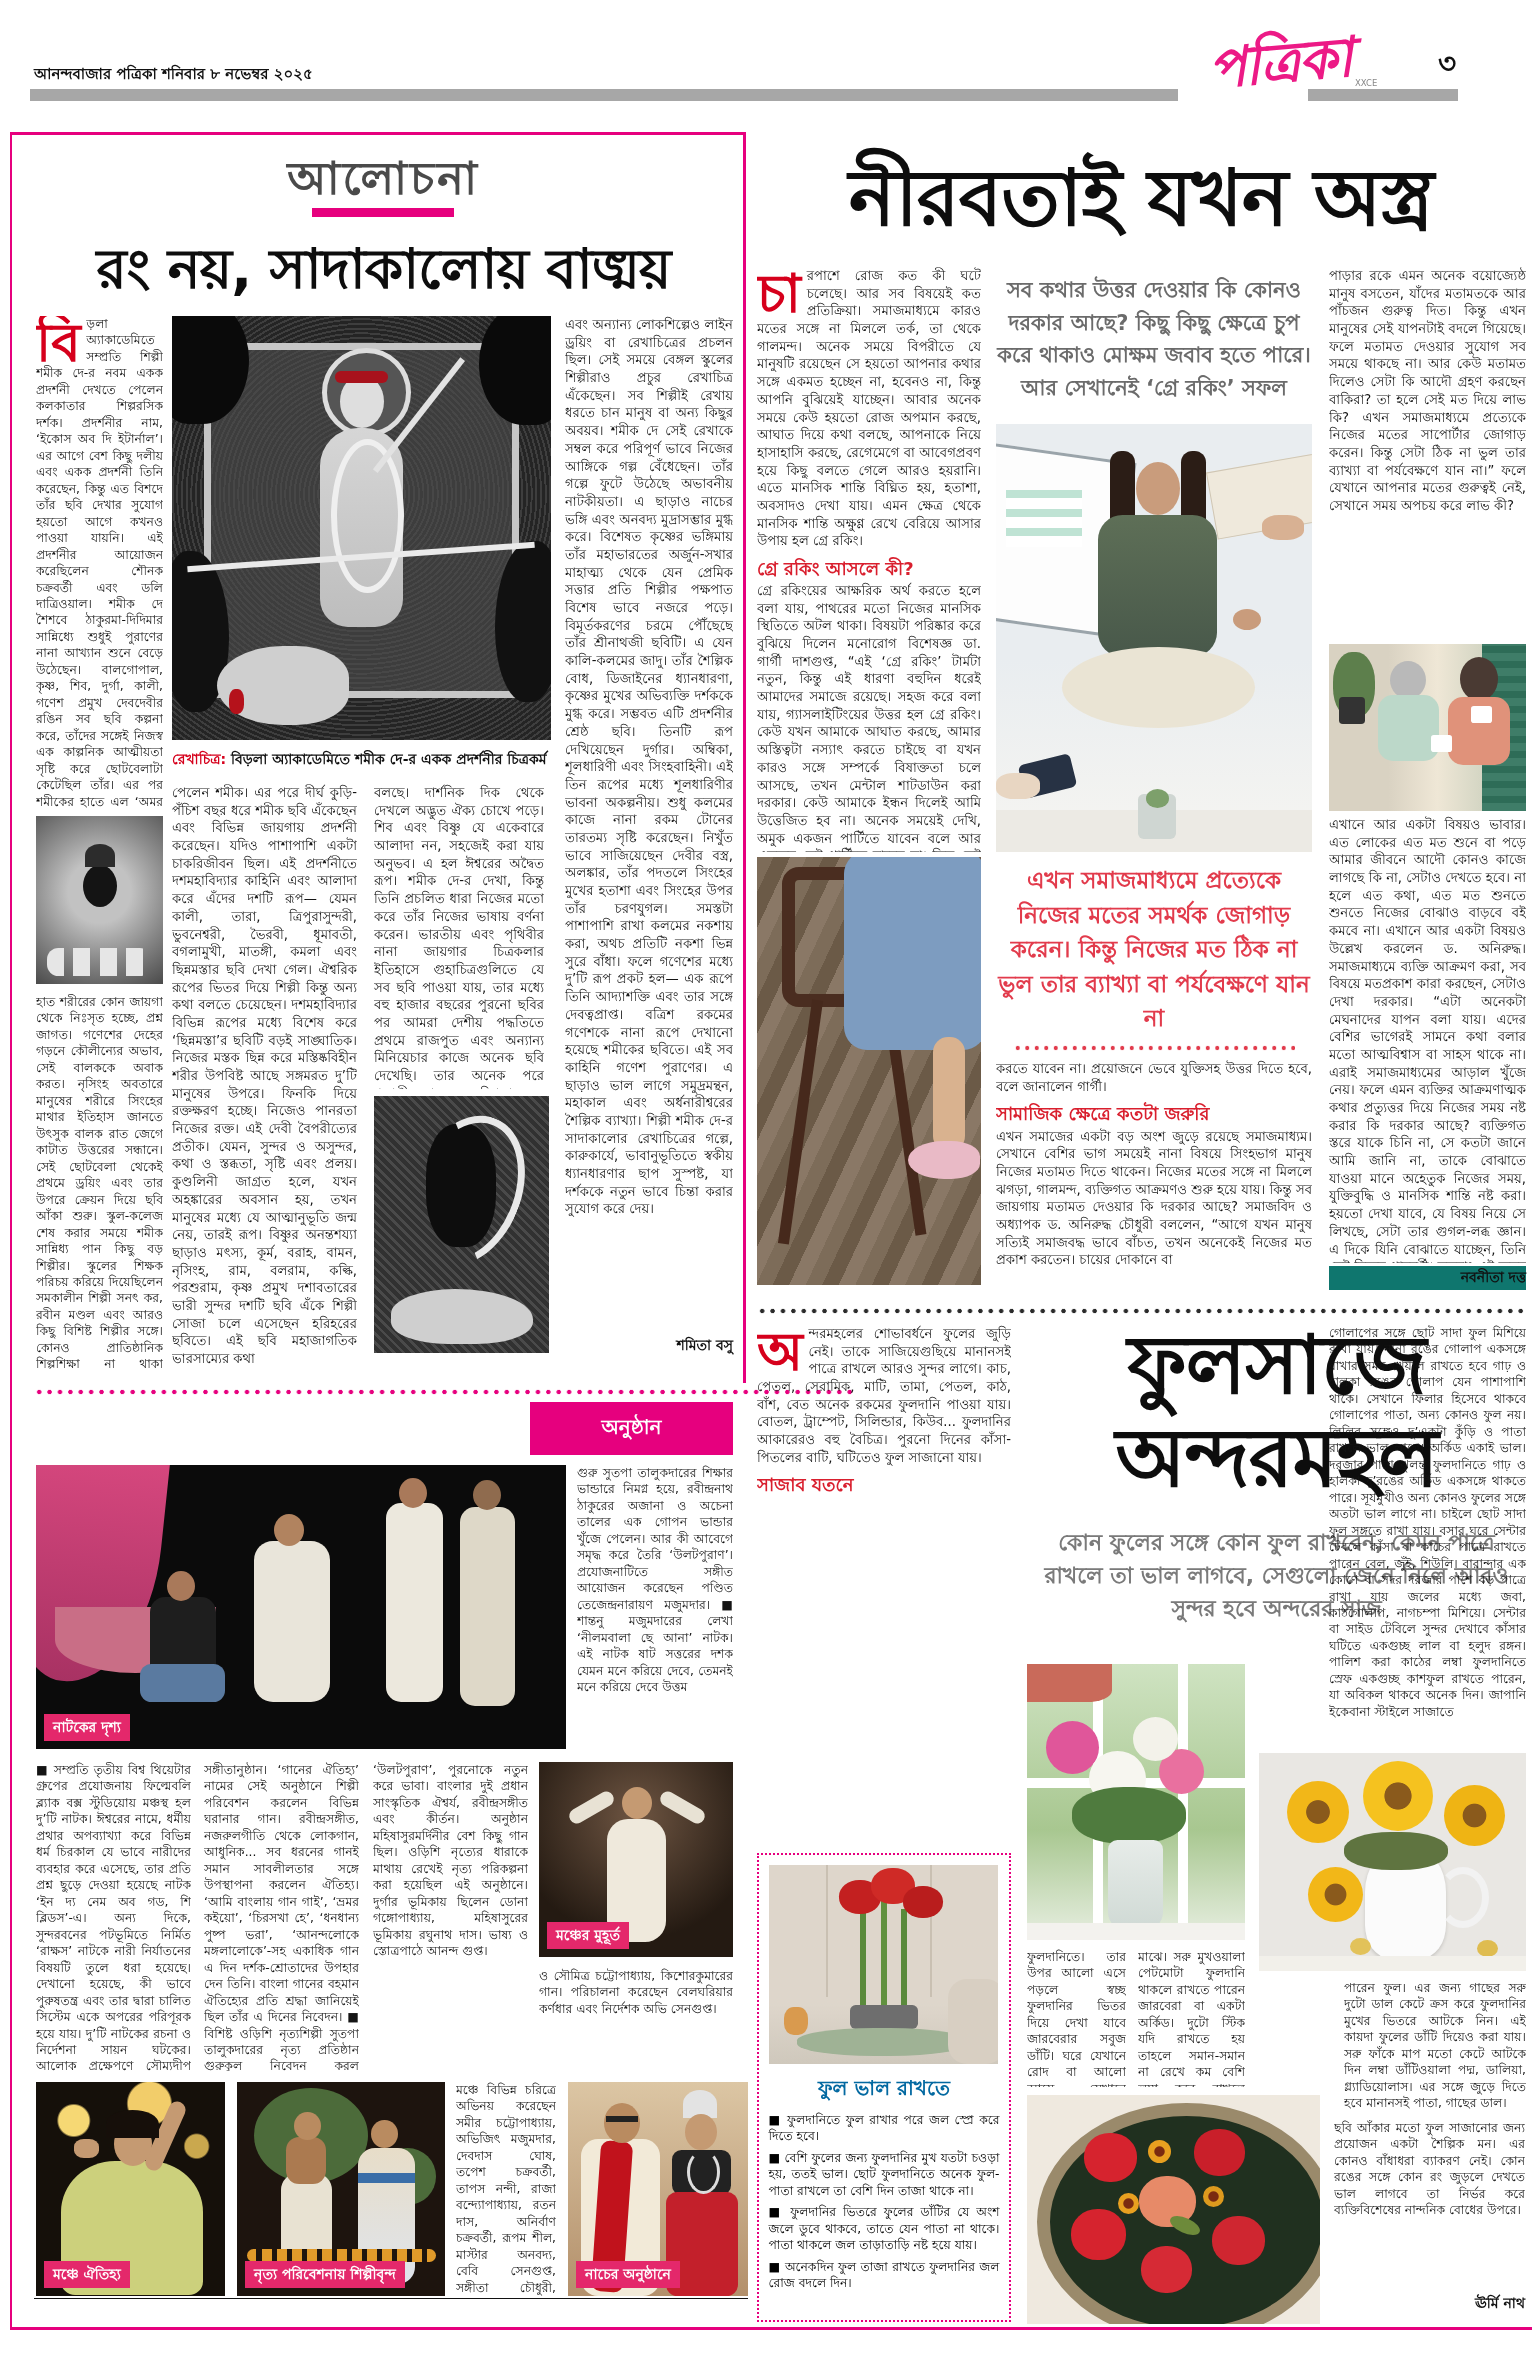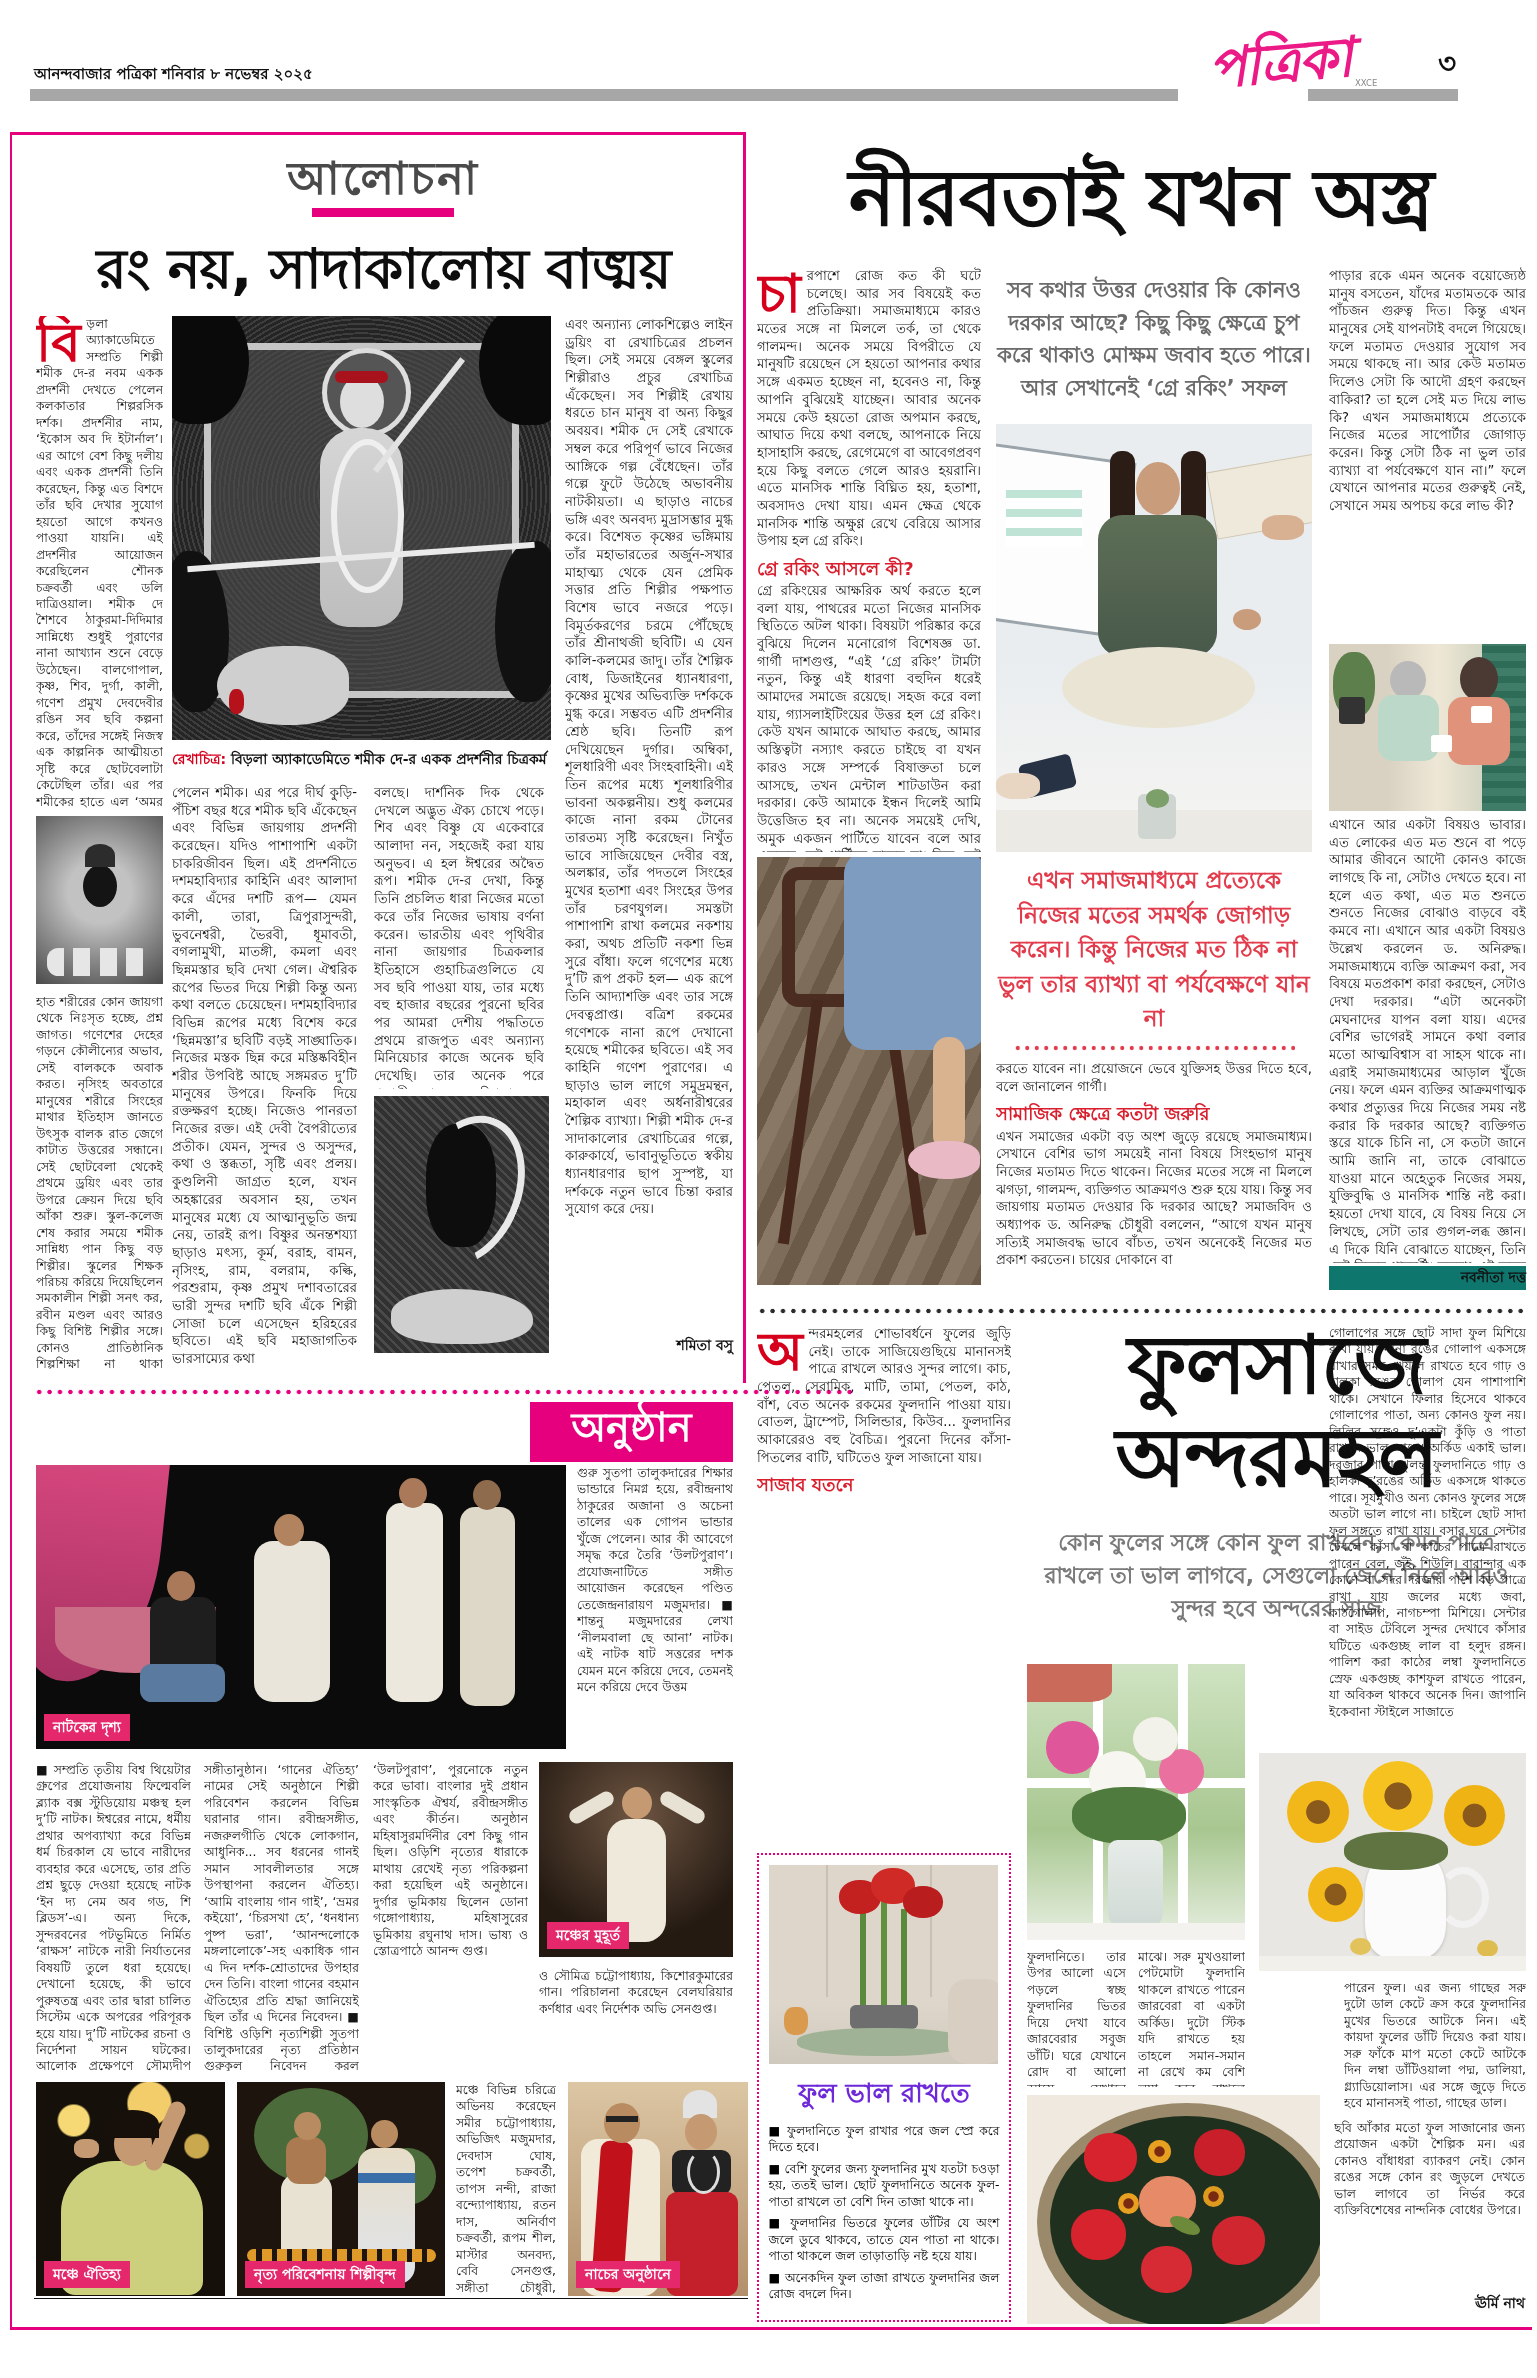--- a/index.html
+++ b/index.html
@@ -145,21 +145,21 @@
     <i class="sh" style="left:49px;top:51px;width:61px;height:66px;background:#bcd8c9;border-radius:15px;"></i>
     <i class="sh" style="left:131px;top:13.2px;width:38px;height:44px;background:#4a3a33;border-radius:50%;"></i>
     <i class="sh" style="left:119px;top:53px;width:62px;height:68px;background:#e0927a;border-radius:15px;"></i>
     <i class="sh" style="left:102px;top:91px;width:21px;height:17px;background:#fff;border-radius:2.8px;"></i>
     <i class="sh" style="left:142px;top:62px;width:21px;height:17px;background:#fff;border-radius:2.8px;"></i>
   </div>
 
   <div class="col" style="left:1329px;top:816px;width:197px;height:447px;">এখানে আর একটা বিষয়ও ভাবার। এত লোকের এত মত শুনে বা পড়ে আমার জীবনে আদৌ কোনও কাজে লাগছে কি না, সেটাও দেখতে হবে। না হলে এত কথা, এত মত শুনতে শুনতে নিজের বোঝাও বাড়বে বই কমবে না। এখানে আর একটা বিষয়ও উল্লেখ করলেন ড. অনিরুদ্ধ। সমাজমাধ্যমে ব্যক্তি আক্রমণ করা, সব বিষয়ে মতপ্রকাশ কারা করছেন, সেটাও দেখা দরকার। “এটা অনেকটা মেঘনাদের যাপন বলা যায়। এদের বেশির ভাগেরই সামনে কথা বলার মতো আত্মবিশ্বাস বা সাহস থাকে না। এরাই সমাজমাধ্যমের আড়াল খুঁজে নেয়। ফলে এমন ব্যক্তির আক্রমণাত্মক কথার প্রত্যুত্তর দিয়ে নিজের সময় নষ্ট করার কি দরকার আছে? ব্যক্তিগত স্তরে যাকে চিনি না, সে কতটা জানে আমি জানি না, তাকে বোঝাতে যাওয়া মানে অহেতুক নিজের সময়, যুক্তিবুদ্ধি ও মানসিক শান্তি নষ্ট করা। হয়তো দেখা যাবে, যে বিষয় নিয়ে সে লিখছে, সেটা তার গুগল-লব্ধ জ্ঞান। এ দিকে যিনি বোঝাতে যাচ্ছেন, তিনি সেই বিষয়ে পারদর্শী। সুতরাং এই অসম যুক্তি-তর্কে যাওয়ার দরকার কী?” শব্দ ব্রহ্ম, অপাত্রে দান নয়, তাকে বুঝে খরচ করতে শিখুন। আশপাশে কে কী বলছে, তা নিয়ে অস্থির না হয়ে নিজের বলয়ের মধ্যে ভাল ভাবে বাঁচুন। সময় থাকলে নিজের চারপাশের মানুষদের খুঁটিনাটি দিকে নজর দিন। বাড়িতে গাছের যত্ন নিন, একটা নতুন সেলাই শিখুন বা গান শুনুন। প্রিয় মানুষের সঙ্গে সময় কাটান। এতে মানসিক স্বাস্থ্যের উন্নতি হবে। কোথায় নিজের মত দেবেন আর কোথায় দেবেন না, এই পার্থক্য করতে শেখাটাও খুব জরুরি।</div>
   <div class="abs byline" style="left:1329px;top:1266px;width:197px;background:#0f766e;">নবনীতা দত্ত</div>
 
-  <div class="abs" style="left:530px;top:1402px;width:203px;height:60px;background:#e6007e;color:#fff;font-size:40px;font-weight:700;text-align:center;line-height:51px;">অনুষ্ঠান</div>
+  <div class="abs" style="left:530px;top:1402px;width:203px;height:53px;background:#e6007e;color:#fff;font-size:20px;font-weight:700;text-align:center;line-height:51px;">অনুষ্ঠান</div>
 
   <div class="ph" style="left:36px;top:1465px;width:530px;height:284px;background:#0b0b0b;">
     <i class="sh" style="left:-19px;top:-19px;width:142px;height:237px;background:linear-gradient(#d8487f,#a83263);border-radius:0 0 60% 40%;transform:rotate(6deg);"></i>
     <i class="sh" style="left:19px;top:142px;width:161px;height:66px;background:#c96e86;border-radius:0 0 50% 50%;"></i>
     <i class="sh" style="left:114px;top:132px;width:66px;height:104px;background:#1e1e1e;border-radius:15px;"></i>
     <i class="sh" style="left:104px;top:199px;width:85px;height:38px;background:#5a7aa0;border-radius:11.4px;"></i>
     <i class="sh" style="left:218px;top:76px;width:76px;height:161px;background:#e9e5da;border-radius:19px;"></i>
     <i class="sh" style="left:350px;top:38px;width:57px;height:199px;background:#ece8dd;border-radius:15px;"></i>
     <i class="sh" style="left:424px;top:42px;width:55px;height:199px;background:#ded8c8;border-radius:15px;"></i>
     <i class="sh" style="left:131px;top:106px;width:28px;height:30px;background:#a9795a;border-radius:50%;"></i>
@@ -287,21 +287,21 @@
       <i class="sh" style="left:112px;top:28px;width:6.6px;height:114px;background:#61913f;"></i>
       <i class="sh" style="left:132px;top:44px;width:6.6px;height:98px;background:#5a8a3c;"></i>
       <i class="sh" style="left:70px;top:15px;width:42px;height:34px;background:#c32020;border-radius:48%;"></i>
       <i class="sh" style="left:102px;top:3.8px;width:44px;height:36px;background:#cf2a26;border-radius:48%;"></i>
       <i class="sh" style="left:134px;top:21px;width:40px;height:32px;background:#b91d1d;border-radius:48%;"></i>
       <i class="sh" style="left:81px;top:140px;width:68px;height:24.6px;background:#6e6e6e;border-radius:5.7px;"></i>
       <i class="sh" style="left:28px;top:163px;width:170px;height:28px;background:#9fb295;border-radius:45%;"></i>
       <i class="sh" style="left:15px;top:142px;width:24.6px;height:28px;background:#d99a4e;border-radius:40%;"></i>
       <i class="sh" style="right:-7.6px;top:114px;width:57px;height:85px;background:#d8cfc2;border-radius:19px;"></i>
     </div>
-    <div style="text-align:center;color:#6d28d9;font-weight:700;font-size:26px;margin:9.5px 0 5.7px;">ফুল ভাল রাখতে</div>
+    <div style="text-align:center;color:#0369a1;font-weight:700;font-size:20px;margin:9.5px 0 5.7px;">ফুল ভাল রাখতে</div>
     <div class="f13" style="text-align:justify;line-height:1.35;margin-bottom:4.7px;">■ ফুলদানিতে ফুল রাখার পরে জল স্প্রে করে দিতে হবে।</div>
     <div class="f13" style="text-align:justify;line-height:1.35;margin-bottom:4.7px;">■ বেশি ফুলের জন্য ফুলদানির মুখ যতটা চওড়া হয়, ততই ভাল। ছোট ফুলদানিতে অনেক ফুল-পাতা রাখলে তা বেশি দিন তাজা থাকে না।</div>
     <div class="f13" style="text-align:justify;line-height:1.35;margin-bottom:4.7px;">■ ফুলদানির ভিতরে ফুলের ডাঁটির যে অংশ জলে ডুবে থাকবে, তাতে যেন পাতা না থাকে। পাতা থাকলে জল তাড়াতাড়ি নষ্ট হয়ে যায়।</div>
     <div class="f13" style="text-align:justify;line-height:1.35;">■ অনেকদিন ফুল তাজা রাখতে ফুলদানির জল রোজ বদলে দিন।</div>
   </div>
 
   <div class="abs" style="left:34px;top:2298px;width:714px;border-top:1.9px solid #111;"></div>
 
 </div>
 

